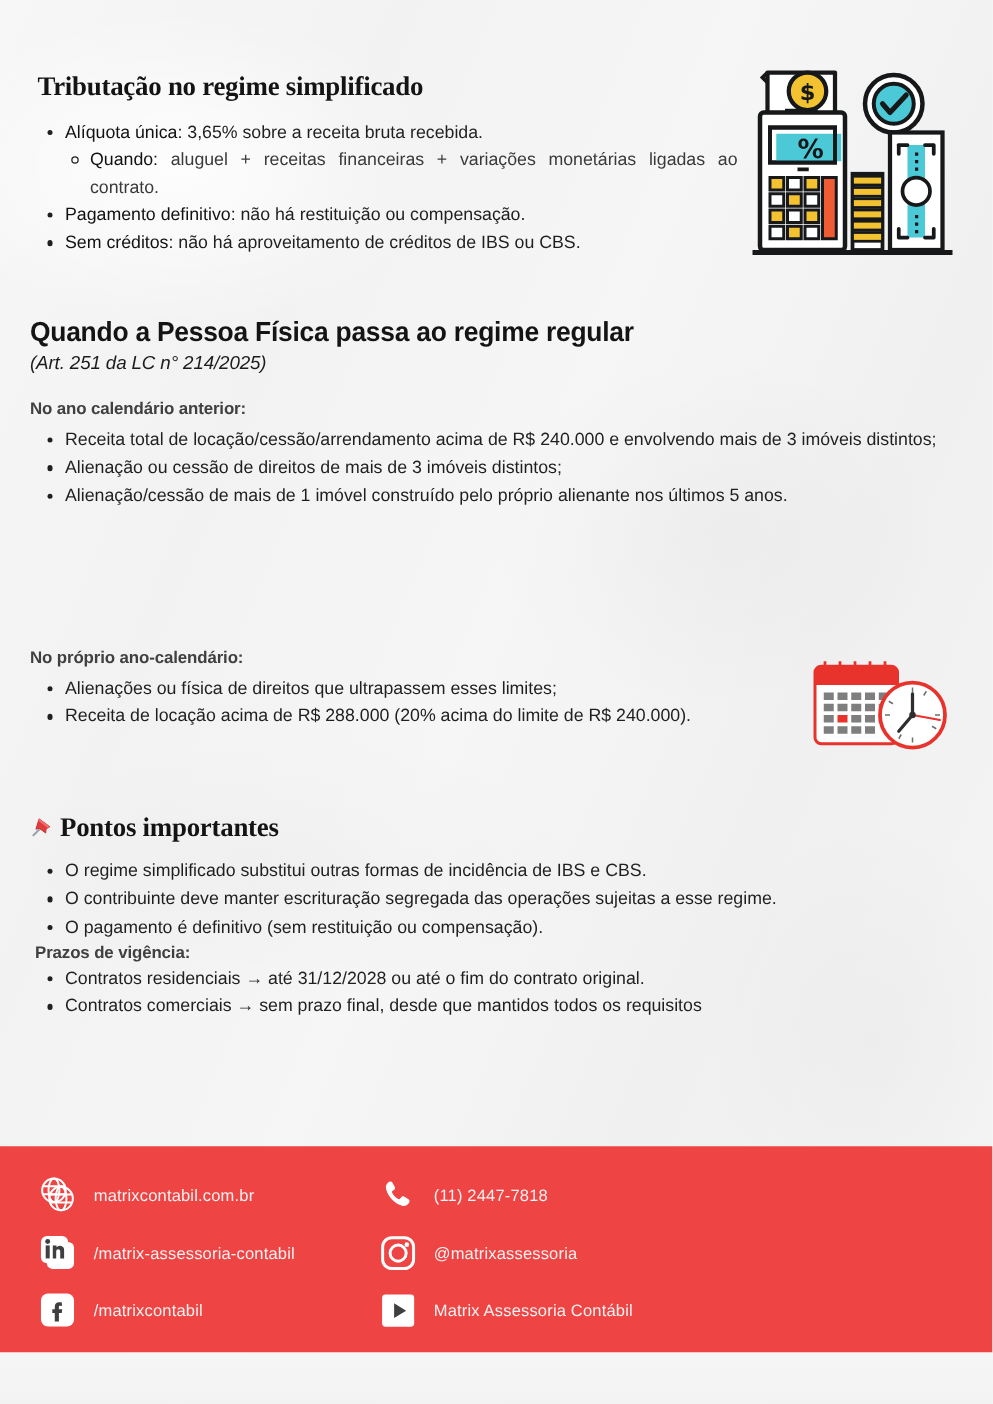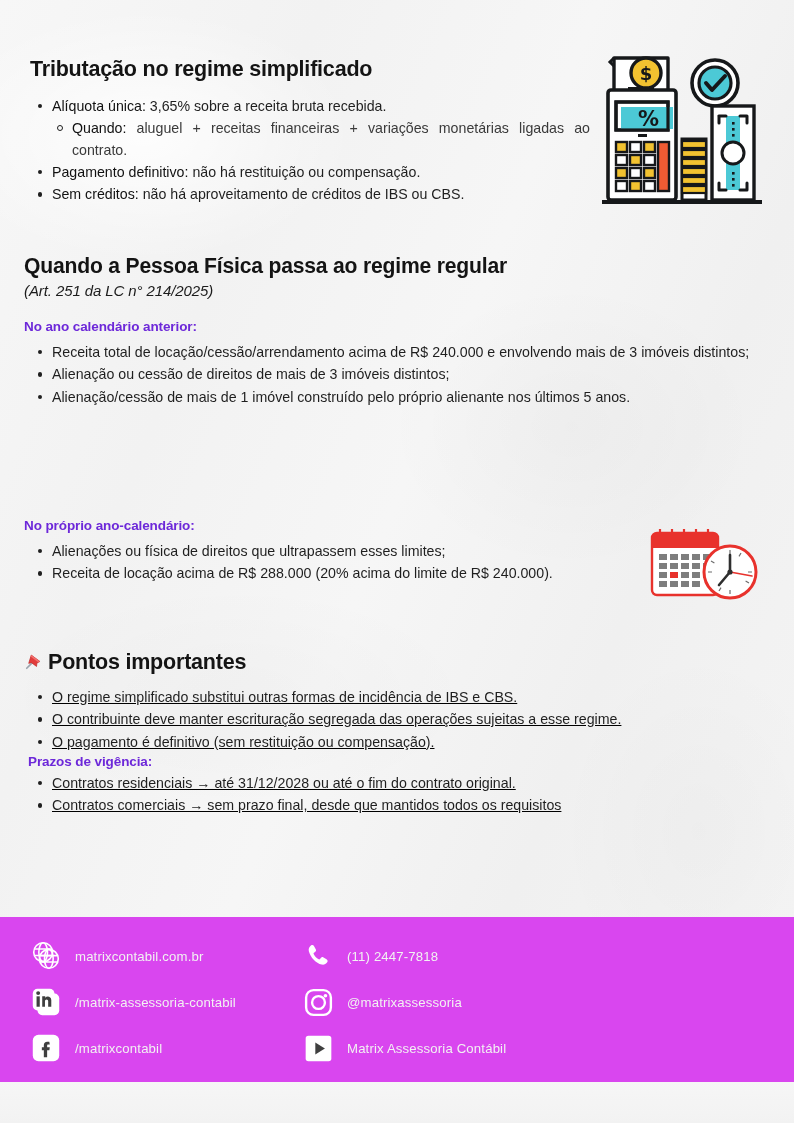--- a/index.html
+++ b/index.html
@@ -25,21 +25,21 @@
       linear-gradient(112deg, #f7f7f7 0%, #f2f2f2 26%, #f6f6f6 48%, #f0f0f0 70%, #f5f5f5 100%);
   }
   .content {
     position: absolute;
     left: 0; top: 0; right: 0;
     padding: 0;
   }
 
   
   h1.sec-title {
-    font-family: Liberation Sans, sans-serif;
+    font-family: Liberation Serif, serif;
     font-size: 21.5px;
     font-weight: bold;
     color: #141414;
     margin: 0;
     letter-spacing: -0.2px;
   }
   h1.sec-title.cond {
     font-family: "Liberation Sans Narrow", "Liberation Sans", sans-serif;
     font-size: 22px;
     transform: scaleX(0.96);
@@ -49,21 +49,21 @@
     font-size: 15px;
     font-style: italic;
     color: #1c1c1c;
     font-family: "Liberation Sans", sans-serif;
     margin-top: 3px;
     letter-spacing: -0.1px;
   }
   .subhead {
     font-size: 13.5px;
     font-weight: bold;
-    color: #6d28d9;
+    color: #404040;
     font-family: "Liberation Sans", sans-serif;
     letter-spacing: -0.1px;
   }
 
   
   .para {
     font-size: 14.2px;
     line-height: 1.52;
     color: #1f1f1f;
     text-align: justify;
@@ -133,39 +133,39 @@
   #sec2 .para { margin-top: 16px; }
   #sec2 .subhead { margin-top: 20px; }
   #sec2 ul.bul { margin-top: 8px; padding-left: 8px; }
 
   #sec2b { position: absolute; left: 24px; top: 518px; width: 610px; }
   #sec2b ul.bul { margin-top: 8px; padding-left: 8px; }
 
   #calicon { position: absolute; left: 648px; top: 524px; width: 112px; height: 82px; }
 
   #sec3 { position: absolute; left: 24px; top: 650px; width: 746px; }
-  #sec3 ul.bul { margin-top: 10px; padding-left: 8px; text-decoration: underline; }
+  #sec3 ul.bul { margin-top: 10px; padding-left: 8px; }
   #sec3 .subhead { margin-top: 0; margin-left: 4px; }
   #sec3 ul.bul2 { margin-top: 4px; padding-left: 8px; }
 
   .pin {
     display: inline-block;
     width: 22px;
     vertical-align: -2px;
     margin-right: 2px;
   }
 
   
   #footer {
     position: absolute;
     left: 0;
     top: 917px;
     width: 794px;
     height: 165px;
-    background: #d946ef;
+    background: #ef4444;
   }
   .fcol { position: absolute; }
   .frow {
     display: flex;
     align-items: center;
     height: 46px;
   }
   .ficon {
     width: 36px;
     height: 36px;

